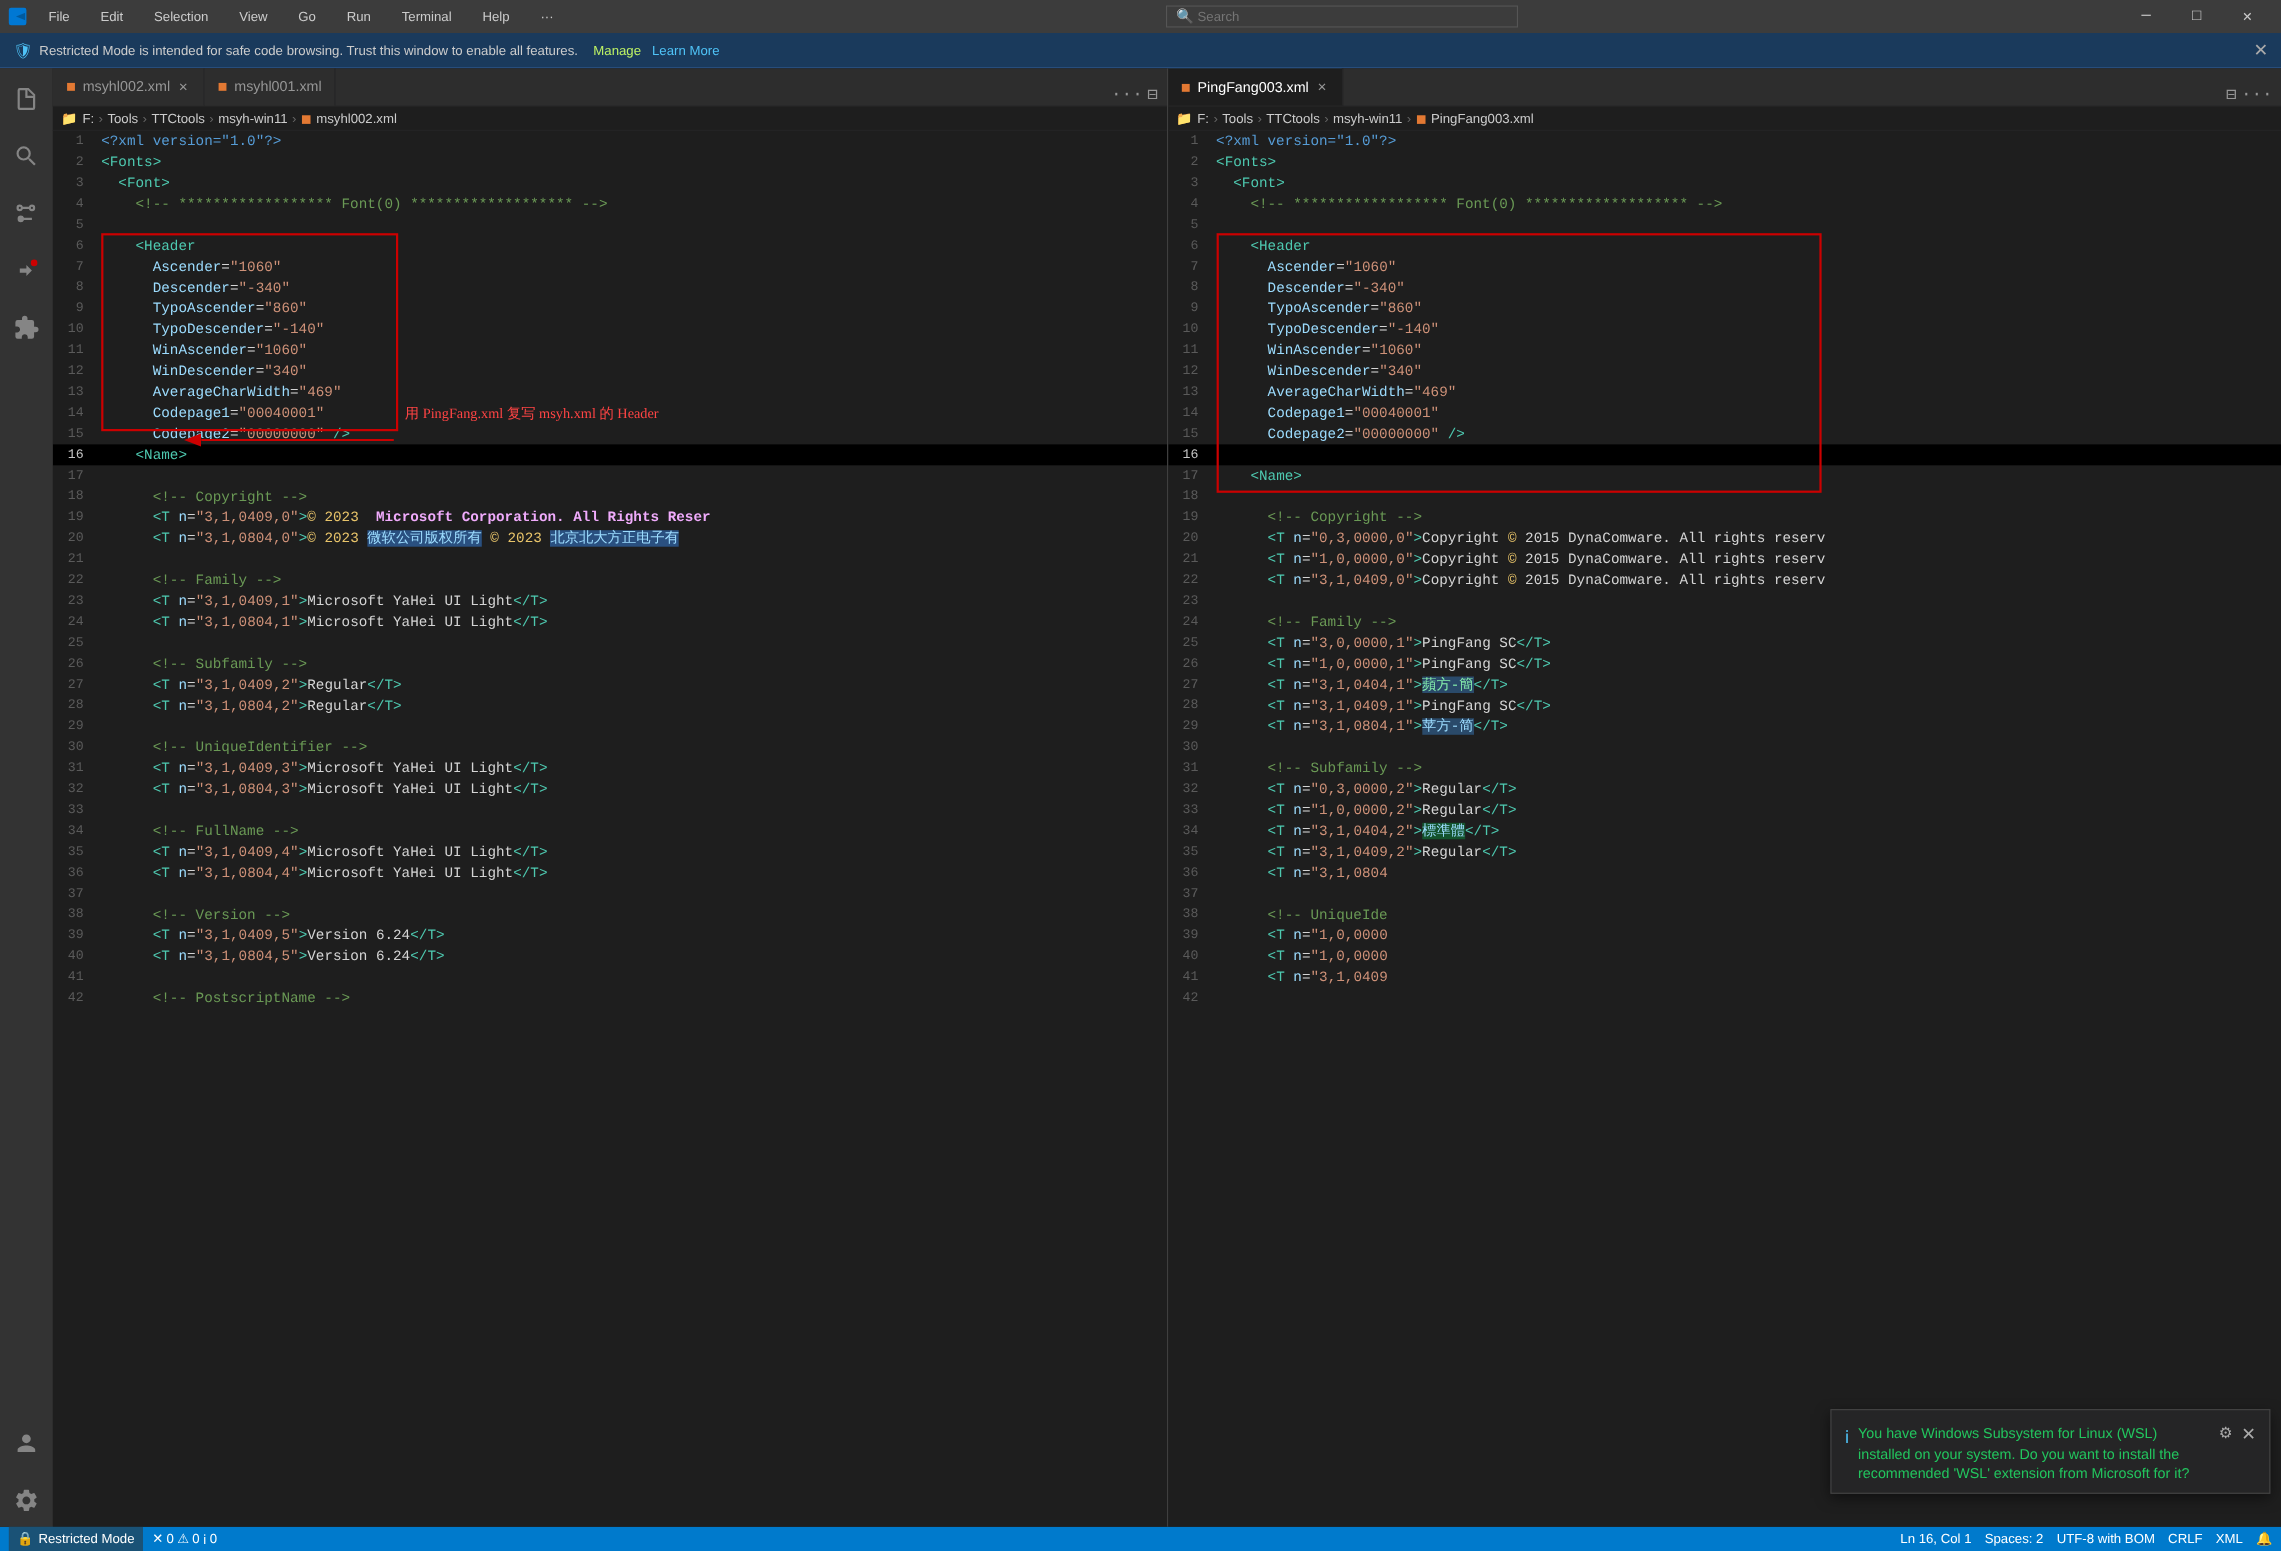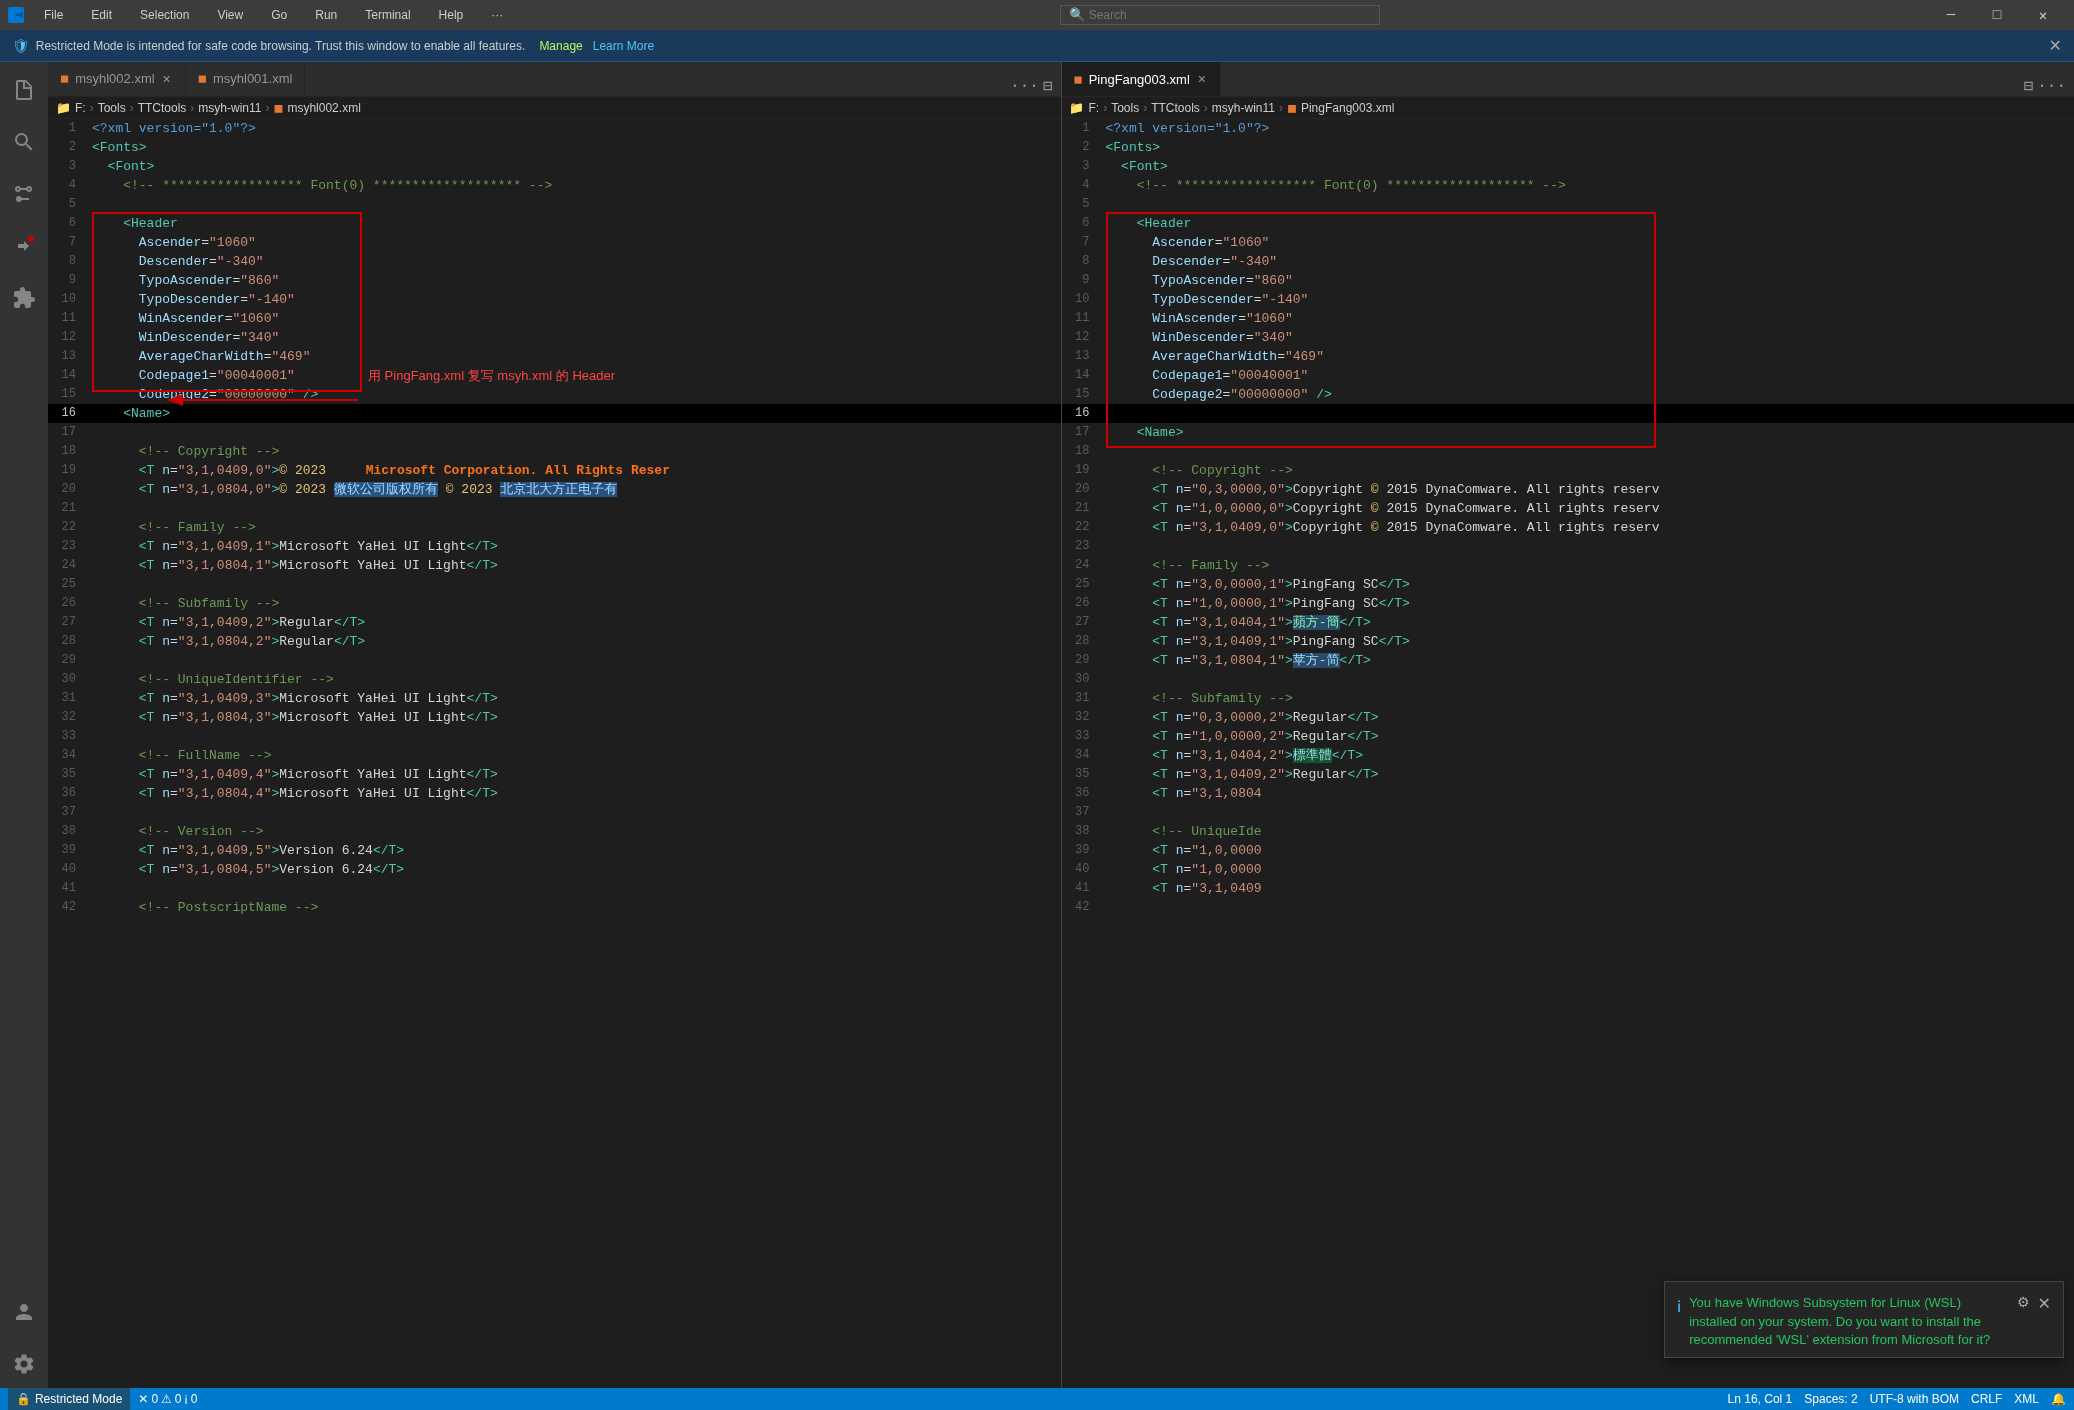--- a/index.html
+++ b/index.html
@@ -218,21 +218,21 @@
       border: 2px solid #cc0000;
       pointer-events: none;
       z-index: 10;
     }
 
     
     .annotation-text {
       position: absolute;
       color: #ff4444;
       font-size: 14px;
-      font-family: Liberation Sans, sans-serif;
+      font-family: Liberation Serif, serif;
       pointer-events: none;
       z-index: 20;
     }
 
     
     #status-bar {
       height: 22px;
       background: #007acc;
       display: flex;
       align-items: center;
@@ -510,21 +510,21 @@
             <div class="code-line">
               <span class="line-number">17</span>
               <span class="line-content"></span>
             </div>
             <div class="code-line">
               <span class="line-number">18</span>
               <span class="line-content c-comment">      &lt;!-- Copyright --&gt;</span>
             </div>
             <div class="code-line">
               <span class="line-number">19</span>
-              <span class="line-content">      <span class="c-tag">&lt;T</span> <span class="c-attr">n</span>=<span class="c-val">"3,1,0409,0"</span><span class="c-tag">&gt;</span><span style="color:#e8c46a;">© 2023</span>  <strong style="color:#f97316;margin-left:24px;">Microsoft Corporation. All Rights Reser</strong></span>
+              <span class="line-content">      <span class="c-tag">&lt;T</span> <span class="c-attr">n</span>=<span class="c-val">"3,1,0409,0"</span><span class="c-tag">&gt;</span><span style="color:#e8c46a;">© 2023</span>  <strong style="color:#f0abfc;">Microsoft Corporation. All Rights Reser</strong></span>
             </div>
             <div class="code-line">
               <span class="line-number">20</span>
               <span class="line-content">      <span class="c-tag">&lt;T</span> <span class="c-attr">n</span>=<span class="c-val">"3,1,0804,0"</span><span class="c-tag">&gt;</span><span style="color:#e8c46a;">© 2023</span> <span style="background:#2a5080;color:#9cdcfe;">微软公司版权所有</span> <span style="color:#e8c46a;">© 2023</span> <span style="background:#2a5080;color:#9cdcfe;">北京北大方正电子有</span></span>
             </div>
             <div class="code-line">
               <span class="line-number">21</span>
               <span class="line-content"></span>
             </div>
             <div class="code-line">

